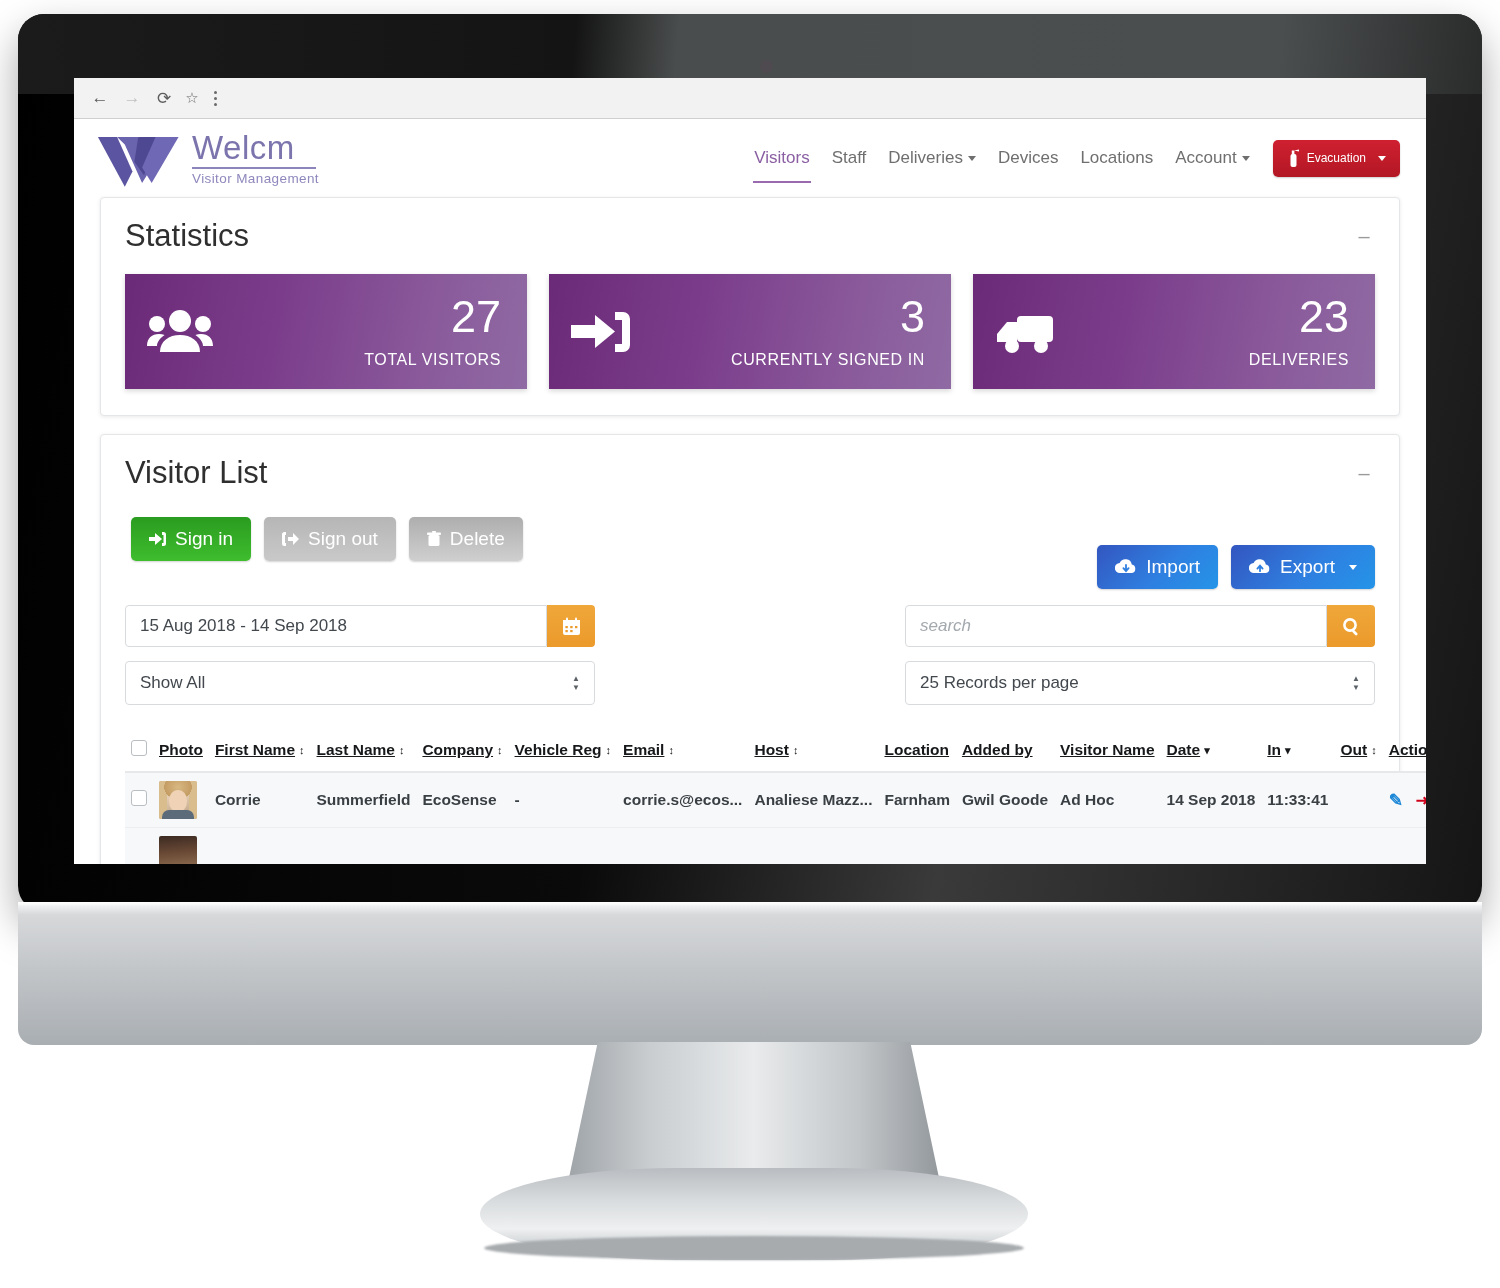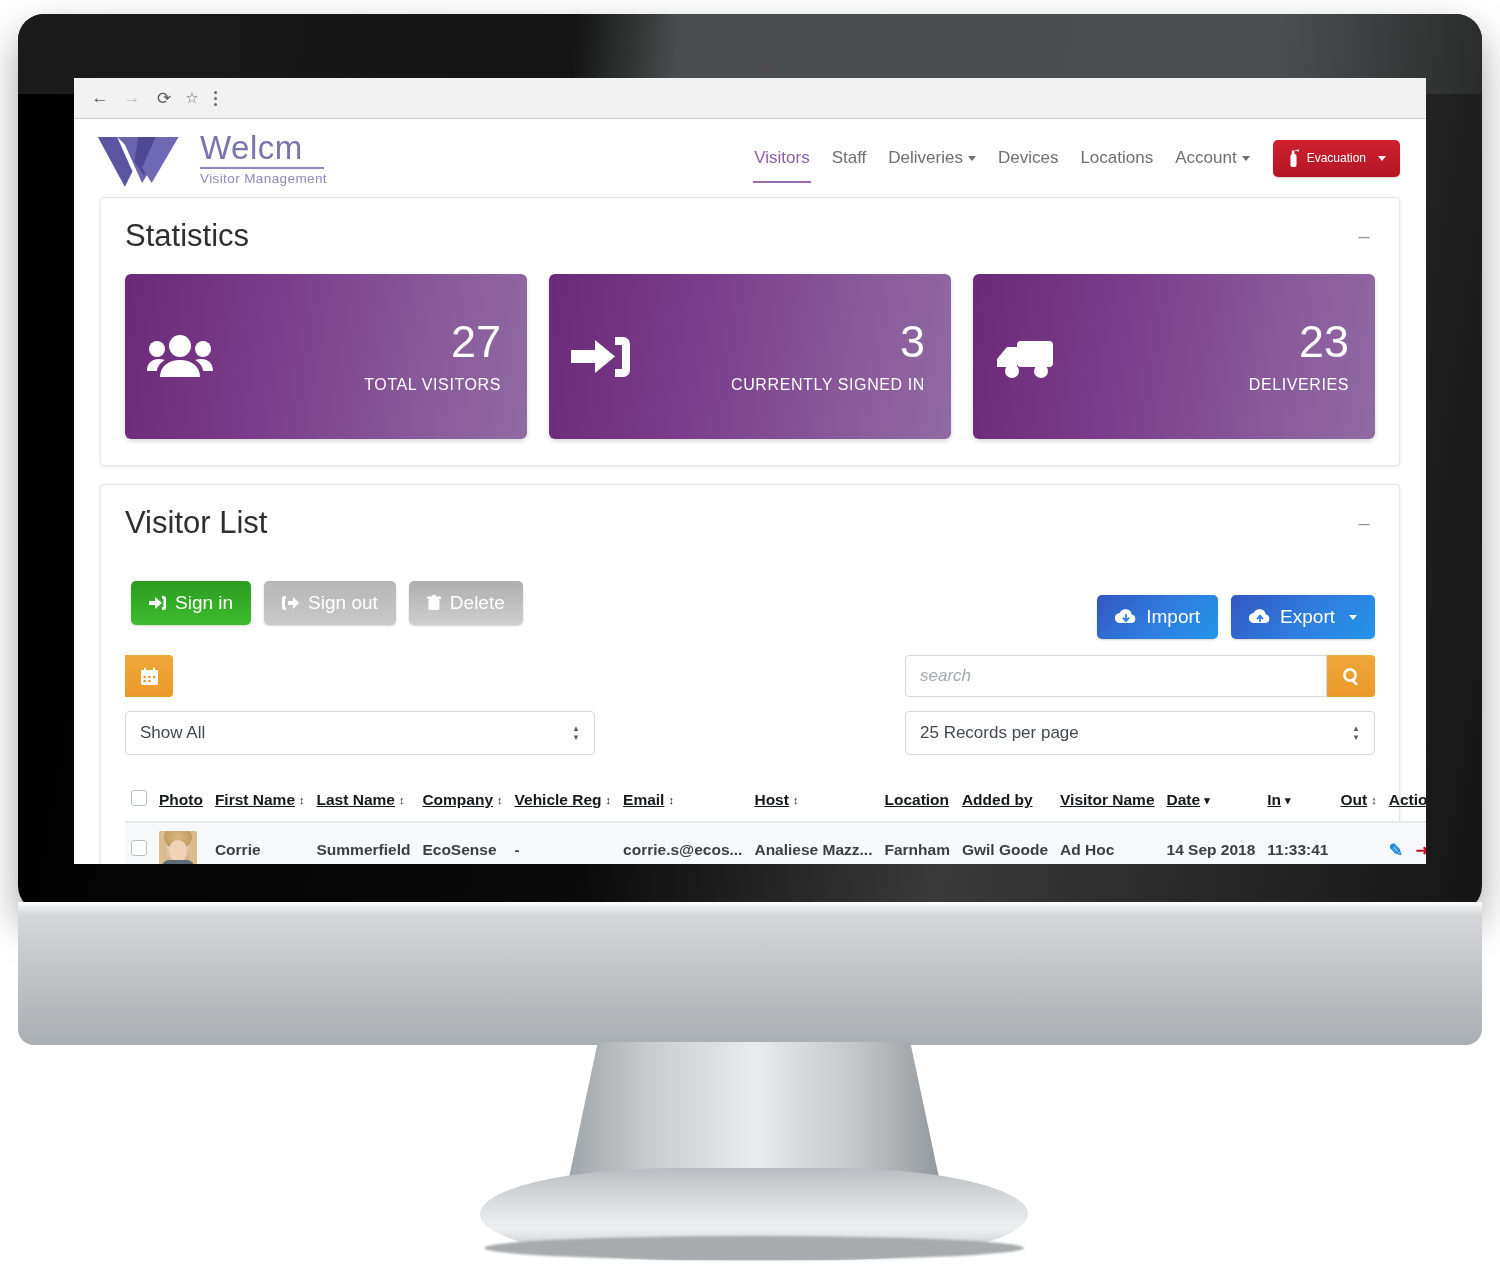--- a/index.html
+++ b/index.html
@@ -88,21 +88,21 @@
   .omni-sep { width: 1px; height: 15px; background: #d4d4d4; }
   .url-txt { color: #2b2b2b; font-size: 13.5px; }
   .star-ico { width: 20px; text-align: center; font-size: 15px; color: #6e6e6e; }
   .kebab { width: 18px; display: flex; flex-direction: column; align-items: center; gap: 3px; }
   .kebab i { width: 3px; height: 3px; background: #6a6a6a; border-radius: 50%; display: block; }
 
   
   .page { height: 745px; background: #ffffff; overflow: hidden; position: relative; }
 
   .site-header { height: 78px; display: flex; align-items: center; padding: 0 26px 0 22px; }
-  .logo-wrap { display: flex; align-items: flex-start; gap: 12px; }
+  .logo-wrap { display: flex; align-items: flex-start; gap: 4px; }
   .logo-mark { width: 96px; height: 58px; flex: none; }
   .logo-text { display: flex; flex-direction: column; margin-left: -4px; margin-top: 2px; }
   .logo-word { font-size: 33px; color: #7b74ad; letter-spacing: .5px; line-height: 1.05; font-weight: 400; }
   .logo-rule { height: 2px; background: #8b85bb; width: 124px; margin: 1px 0 2px; }
   .logo-sub { font-size: 13.5px; color: #8e88bd; letter-spacing: .4px; }
 
   .topnav { margin-left: auto; display: flex; align-items: center; gap: 0px; }
   .nav-link {
     font-size: 17px; color: #6f6f6f; padding: 6px 11px; position: relative; white-space: nowrap;
   }
@@ -123,33 +123,33 @@
     background: #fff; border: 1px solid #e4e6e8; border-radius: 4px;
     box-shadow: 0 1px 4px rgba(0,0,0,.09);
     margin: 0 26px 18px 26px;
   }
   .panel-head { display: flex; align-items: center; padding: 20px 24px 6px 24px; }
   .panel-title { font-size: 31px; color: #2f2f2f; font-weight: 400; }
   .collapse-btn { margin-left: auto; width: 22px; text-align: center; color: #9a9a9a; font-size: 20px; line-height: 10px; }
 
   .stats-row { display: flex; gap: 22px; padding: 14px 24px 26px 24px; }
   .stat-card {
-    flex: 1; height: 165px; border-radius: 6px;
+    flex: 1; height: 115px; border-radius: 0;
     background: linear-gradient(100deg, #6b2a78 0%, #7b3d8b 38%, #8a5a9b 75%, #8f6aa3 100%);
     box-shadow: 0 2px 5px rgba(0,0,0,.16);
     display: flex; align-items: center; padding: 0 26px 0 22px; color: #fff; position: relative;
   }
   .stat-icon { width: 76px; height: 64px; flex: none; display: flex; align-items: center; }
   .stat-right { margin-left: auto; text-align: right; }
   .stat-num { font-size: 45px; font-weight: 300; line-height: 1; }
   .stat-lbl { font-size: 16px; letter-spacing: .6px; margin-top: 12px; }
 
   
   .vl-body { padding: 6px 24px 0 24px; }
-  .btn-row { display: flex; align-items: center; padding: 14px 0 0 6px; }
+  .btn-row { display: flex; align-items: flex-start; padding: 14px 0 0 6px; }
   .btn {
     font-size: 19px; color: #fff; border-radius: 5px; padding: 11px 18px;
     display: inline-flex; align-items: center; gap: 9px; box-shadow: 0 1px 2px rgba(0,0,0,.18);
   }
   .btn-green { background: linear-gradient(180deg,#2a9c20 0%, #3fbd2e 100%); }
   .btn-gray { background: linear-gradient(180deg,#b6b6b6 0%, #c9c9c9 100%); color:#ffffff; }
   .btn-gray2 { background: linear-gradient(180deg,#aeaeae 0%, #cfcfcf 100%); color:#ffffff; }
   .btn-blue { background: linear-gradient(135deg,#3356c0 0%, #2f7fe0 55%, #2494e8 100%); margin-top: 28px; }
   .spacer { flex: 1; }
   .gap10 { width: 13px; }
@@ -378,20 +378,21 @@
                 <path d="M11 12.2V7.8M8.4 9.6 11 6.6l2.6 3" stroke="#2f7fe0" stroke-width="1.8" fill="none" stroke-linecap="round"></path>
               </svg>
               <span>Export</span>
               <span class="caret"></span>
             </div>
           </div>
 
           <div class="filter-row">
             <div class="filter-left">
               <div class="input-group">
+                <div class="inp">15 Aug 2018 - 14 Sep 2018</div>
                 <div class="btn-orange">
                   <svg width="19" height="19" viewBox="0 0 19 19">
                     <rect x="1" y="3" width="17" height="15" rx="2" fill="#fff"></rect>
                     <rect x="1" y="3" width="17" height="4" fill="#fff"></rect>
                     <rect x="3.4" y="9" width="2.4" height="2.2" fill="#eb9a2b"></rect>
                     <rect x="8.2" y="9" width="2.4" height="2.2" fill="#eb9a2b"></rect>
                     <rect x="13" y="9" width="2.4" height="2.2" fill="#eb9a2b"></rect>
                     <rect x="3.4" y="13" width="2.4" height="2.2" fill="#eb9a2b"></rect>
                     <rect x="8.2" y="13" width="2.4" height="2.2" fill="#eb9a2b"></rect>
                     <rect x="4" y="0.5" width="2" height="4" rx="1" fill="#fff"></rect>

